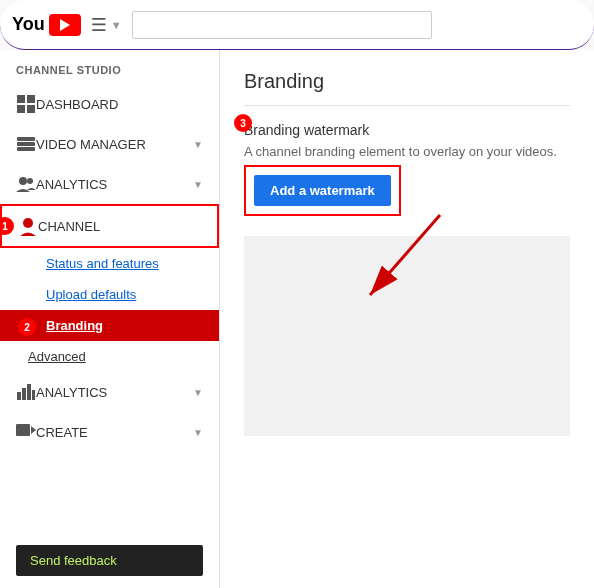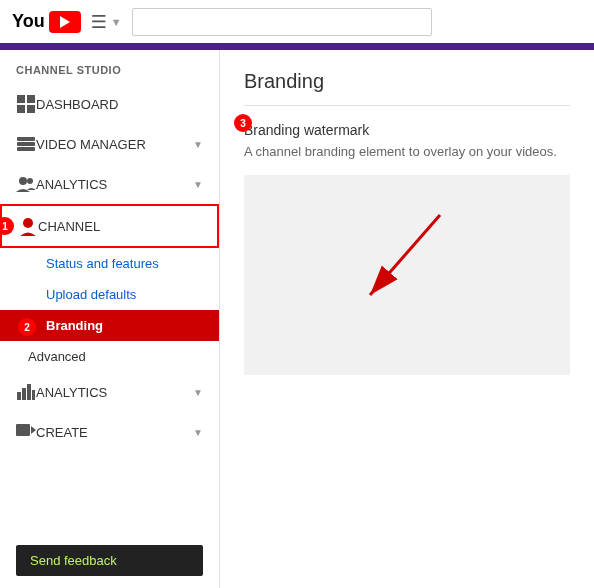--- a/index.html
+++ b/index.html
@@ -1,27 +1,28 @@
 <!DOCTYPE html>
 <html><head>
   <meta charset="utf-8">
   <style>
     * { box-sizing: border-box; margin: 0; padding: 0; }
     body { font-family: Arial, sans-serif; font-size: 13px; background: #f9f9f9; width: 594px; height: 588px; overflow: hidden; display: flex; flex-direction: column; }
 
     
     .header {
       background: #fff;
-      border-bottom: 7px solid #4c1d95;
+      border-bottom: 1px solid #4c1d95;
       height: 50px;
       display: flex;
       align-items: center;
       padding: 0 12px;
       gap: 10px;
       flex-shrink: 0;
+      border-radius: 25px;
     }
     .youtube-logo {
       display: flex;
       align-items: center;
       gap: 4px;
     }
     .yt-text { font-size: 18px; font-weight: bold; color: #000; }
     .yt-icon {
       background: #ff0000;
       border-radius: 4px;
@@ -99,20 +100,21 @@
       flex-shrink: 0;
     }
 
     
     .sub-items { background: #fff; }
     .sub-item {
       padding: 8px 16px 8px 46px;
       cursor: pointer;
       color: #065fd4;
       font-size: 13px;
+      text-decoration: underline;
     }
     .sub-item.active-branding {
       background: #cc0000;
       color: #fff;
       font-weight: bold;
     }
 
     
     .content {
       flex: 1;
@@ -315,20 +317,23 @@
   <div class="content">
     <div class="content-title">Branding</div>
 
     <div style="position:relative; display:inline-block;">
       
       <span style="position:absolute; left:-10px; top:-8px; background:#ff0000; color:#fff; border-radius:50%; width:18px; height:18px; font-size:10px; font-weight:bold; display:flex; align-items:center; justify-content:center;">3</span>
 
       <div class="section-title">Branding watermark</div>
       <div class="section-desc">A channel branding element to overlay on your videos.</div>
 
+      <div class="watermark-box">
+        <button class="add-watermark-btn">Add a watermark</button>
+      </div>
     </div>
 
     
     <svg class="arrow-svg" width="160" height="120" viewBox="0 0 160 120" style="position:absolute; top:155px; left:140px; pointer-events:none;">
       <defs>
         <marker id="arrowhead" markerWidth="10" markerHeight="7" refX="10" refY="3.5" orient="auto">
           <polygon points="0 0, 10 3.5, 0 7" fill="#cc0000"></polygon>
         </marker>
       </defs>
       <line x1="80" y1="10" x2="10" y2="90" stroke="#cc0000" stroke-width="3" marker-end="url(#arrowhead)"></line>

